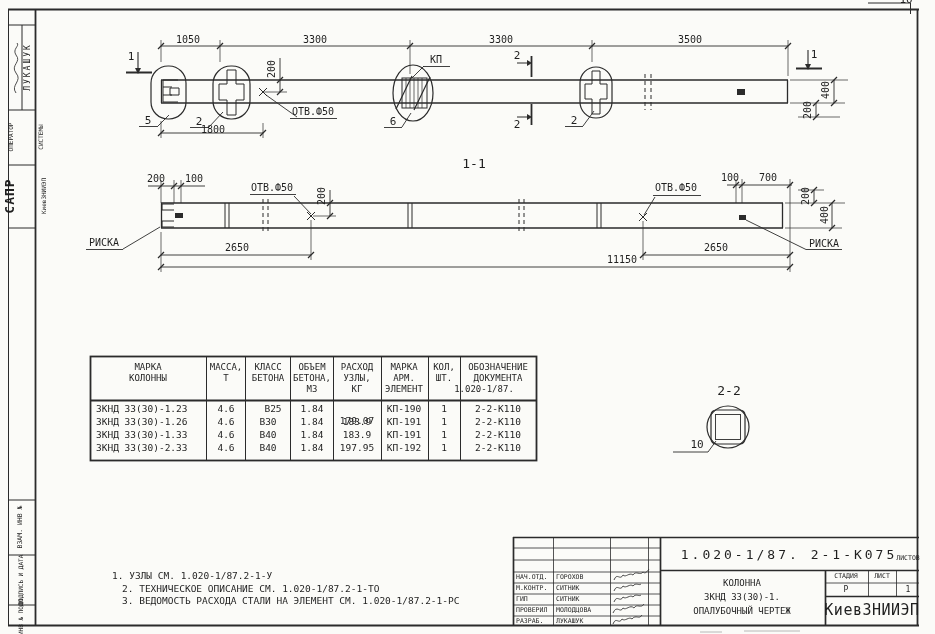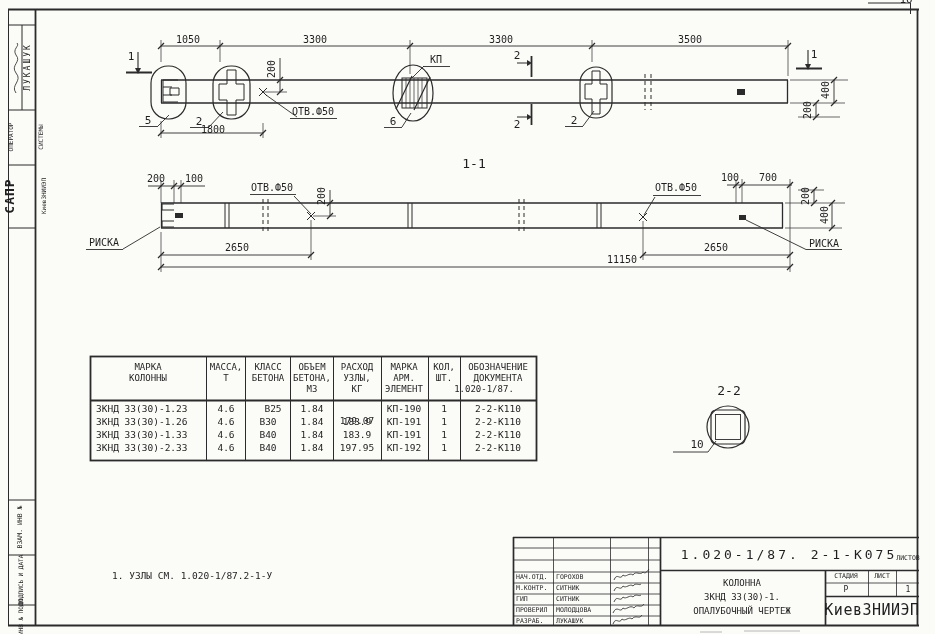--- a/index.html
+++ b/index.html
@@ -219,20 +219,22 @@
 <div class="lbl la fs95" style="left:96px;top:448px">ЗКНД 33(30)-2.33</div>
 <div class="lbl fs95" style="left:226px;top:448px">4.6</div>
 <div class="lbl fs95" style="left:268px;top:448px">В40</div>
 <div class="lbl fs95" style="left:312px;top:448px">1.84</div>
 <div class="lbl fs95" style="left:357px;top:448px">197.95</div>
 <div class="lbl fs95" style="left:404px;top:448px">КП-192</div>
 <div class="lbl fs95" style="left:444px;top:448px">1</div>
 <div class="lbl fs95" style="left:498px;top:448px">2-2-К110</div>
 
 <div class="lbl la fs95" style="left:112px;top:576px">1. УЗЛЫ СМ. 1.020-1/87.2-1-У</div>
+<div class="lbl la fs95" style="left:122px;top:589px">2. ТЕХНИЧЕСКОЕ ОПИСАНИЕ СМ. 1.020-1/87.2-1-ТО</div>
+<div class="lbl la fs95" style="left:122px;top:601px">3. ВЕДОМОСТЬ РАСХОДА СТАЛИ НА ЭЛЕМЕНТ СМ. 1.020-1/87.2-1-РС</div>
 
 <div class="lbl docnum" style="left:789px;top:555px">1.020-1/87. 2-1-К075</div>
 <div class="lbl la fs65" style="left:516px;top:578px">НАЧ.ОТД.</div>
 <div class="lbl la fs65" style="left:556px;top:578px">ГОРОХОВ</div>
 <div class="lbl la fs65" style="left:516px;top:589px">М.КОНТР.</div>
 <div class="lbl la fs65" style="left:556px;top:589px">СИТНИК</div>
 <div class="lbl la fs65" style="left:516px;top:600px">ГИП</div>
 <div class="lbl la fs65" style="left:556px;top:600px">СИТНИК</div>
 <div class="lbl la fs65" style="left:516px;top:611px">ПРОВЕРИЛ</div>
 <div class="lbl la fs65" style="left:556px;top:611px">МОЛОДЦОВА</div>

